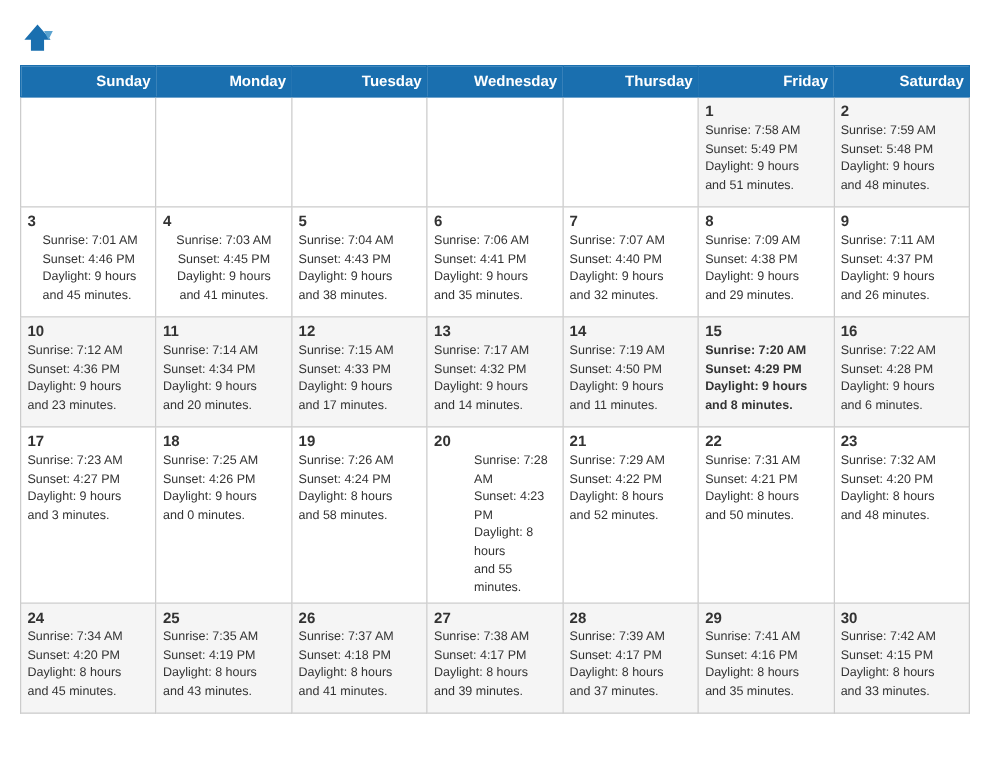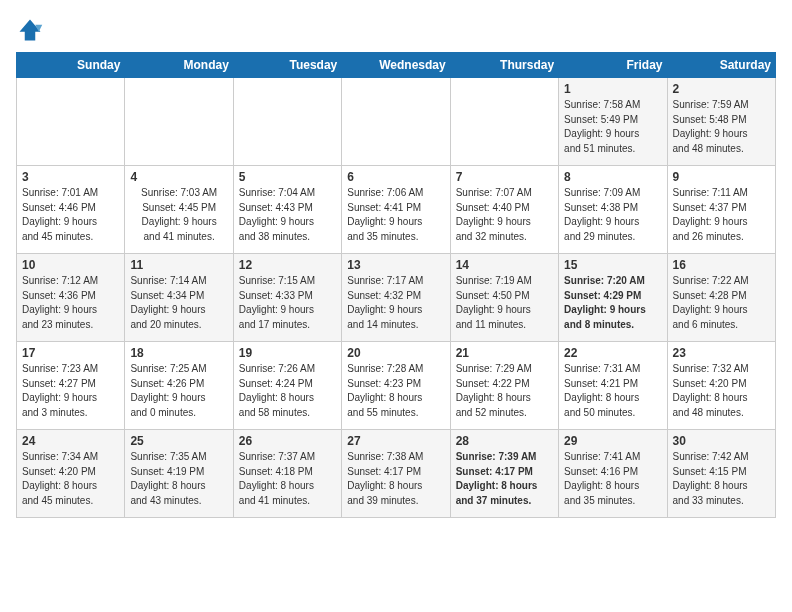--- a/index.html
+++ b/index.html
@@ -134,21 +134,21 @@
           <div class="day-num">2</div>
           <div class="day-info" style="white-space: pre-line;">Sunrise: 7:59 AM
 Sunset: 5:48 PM
 Daylight: 9 hours
 and 48 minutes.</div>
         </td>
       </tr>
       <tr>
         <td>
           <div class="day-num">3</div>
-          <div class="day-info" style="white-space: pre-line;">Sunrise: 7:01 AM
+          <div class="day-info" style="white-space: pre-line; margin-left: 12px;">Sunrise: 7:01 AM
 Sunset: 4:46 PM
 Daylight: 9 hours
 and 45 minutes.</div>
         </td>
         <td>
           <div class="day-num">4</div>
           <div class="day-info" style="white-space: pre-line; text-align: center;">Sunrise: 7:03 AM
 Sunset: 4:45 PM
 Daylight: 9 hours
 and 41 minutes.</div>
@@ -257,21 +257,21 @@
         </td>
         <td>
           <div class="day-num">19</div>
           <div class="day-info" style="white-space: pre-line;">Sunrise: 7:26 AM
 Sunset: 4:24 PM
 Daylight: 8 hours
 and 58 minutes.</div>
         </td>
         <td>
           <div class="day-num">20</div>
-          <div class="day-info" style="white-space: pre-line;">Sunrise: 7:28 AM
+          <div class="day-info" style="white-space: pre-line; margin-left: 32px;">Sunrise: 7:28 AM
 Sunset: 4:23 PM
 Daylight: 8 hours
 and 55 minutes.</div>
         </td>
         <td>
           <div class="day-num">21</div>
           <div class="day-info" style="white-space: pre-line;">Sunrise: 7:29 AM
 Sunset: 4:22 PM
 Daylight: 8 hours
 and 52 minutes.</div>
@@ -315,21 +315,21 @@
         </td>
         <td>
           <div class="day-num">27</div>
           <div class="day-info" style="white-space: pre-line;">Sunrise: 7:38 AM
 Sunset: 4:17 PM
 Daylight: 8 hours
 and 39 minutes.</div>
         </td>
         <td>
           <div class="day-num">28</div>
-          <div class="day-info" style="white-space: pre-line; font-weight: bold;">Sunrise: 7:39 AM
+          <div class="day-info" style="white-space: pre-line;">Sunrise: 7:39 AM
 Sunset: 4:17 PM
 Daylight: 8 hours
 and 37 minutes.</div>
         </td>
         <td>
           <div class="day-num">29</div>
           <div class="day-info" style="white-space: pre-line;">Sunrise: 7:41 AM
 Sunset: 4:16 PM
 Daylight: 8 hours
 and 35 minutes.</div>

